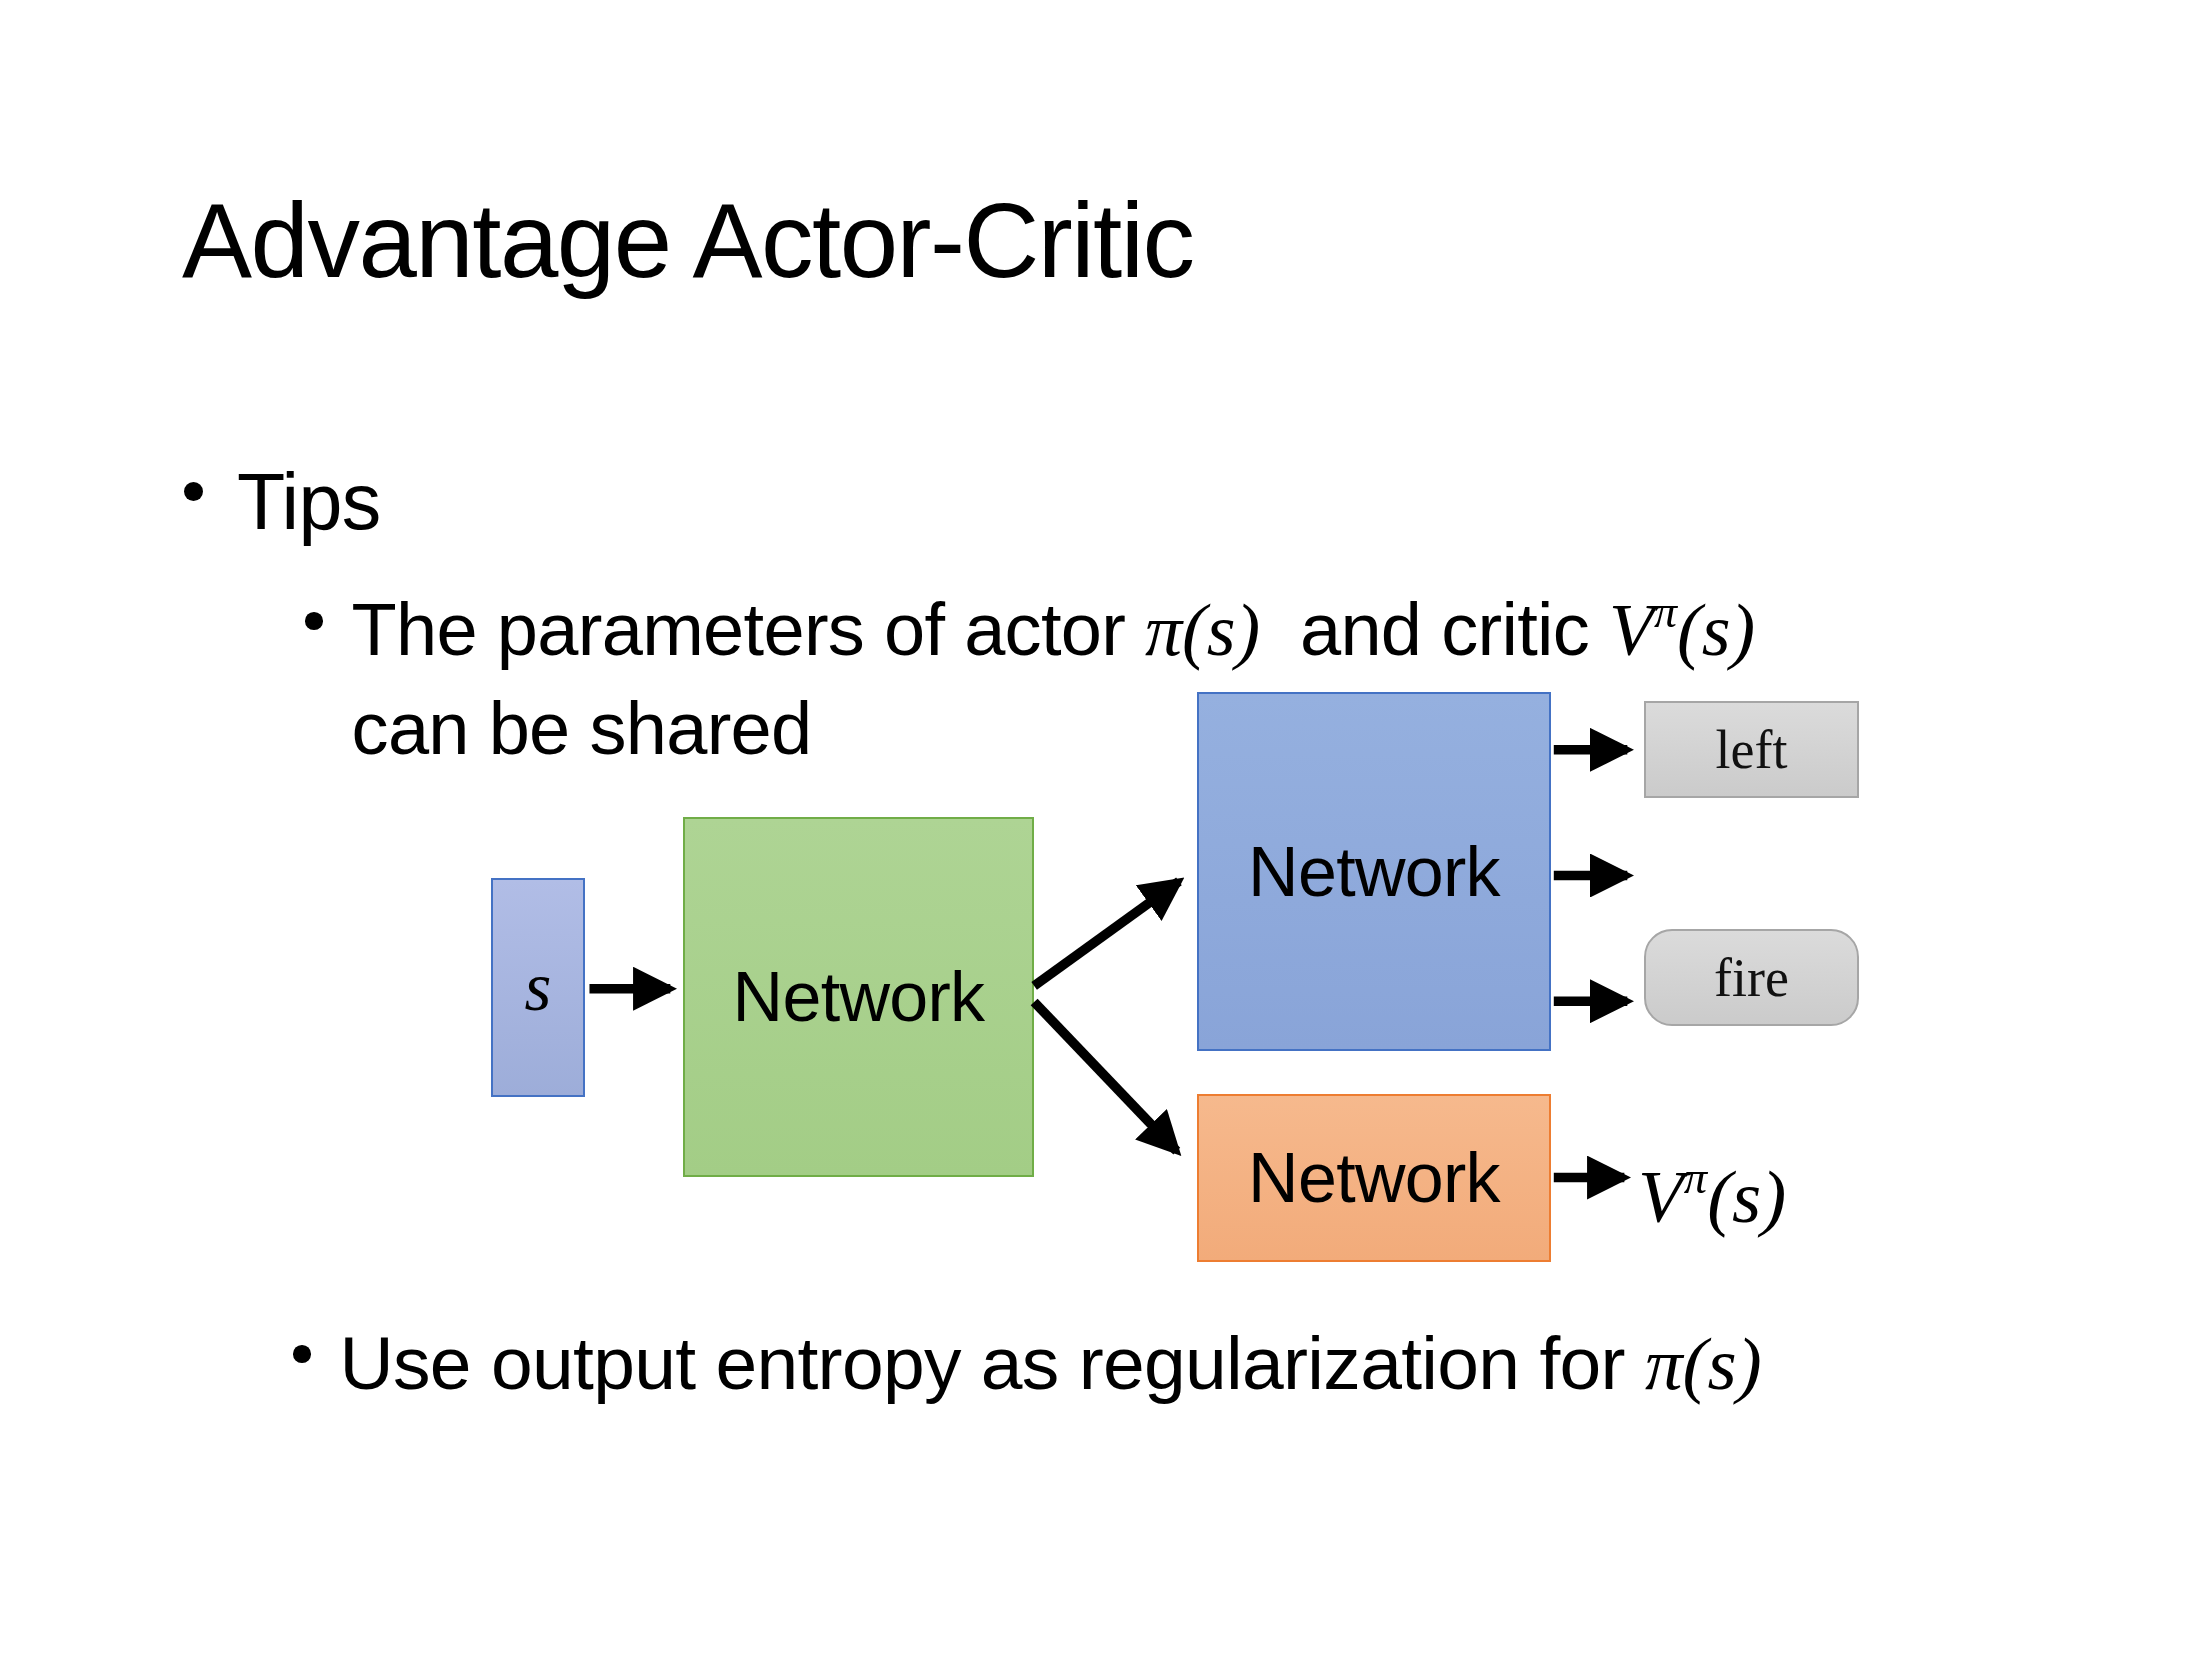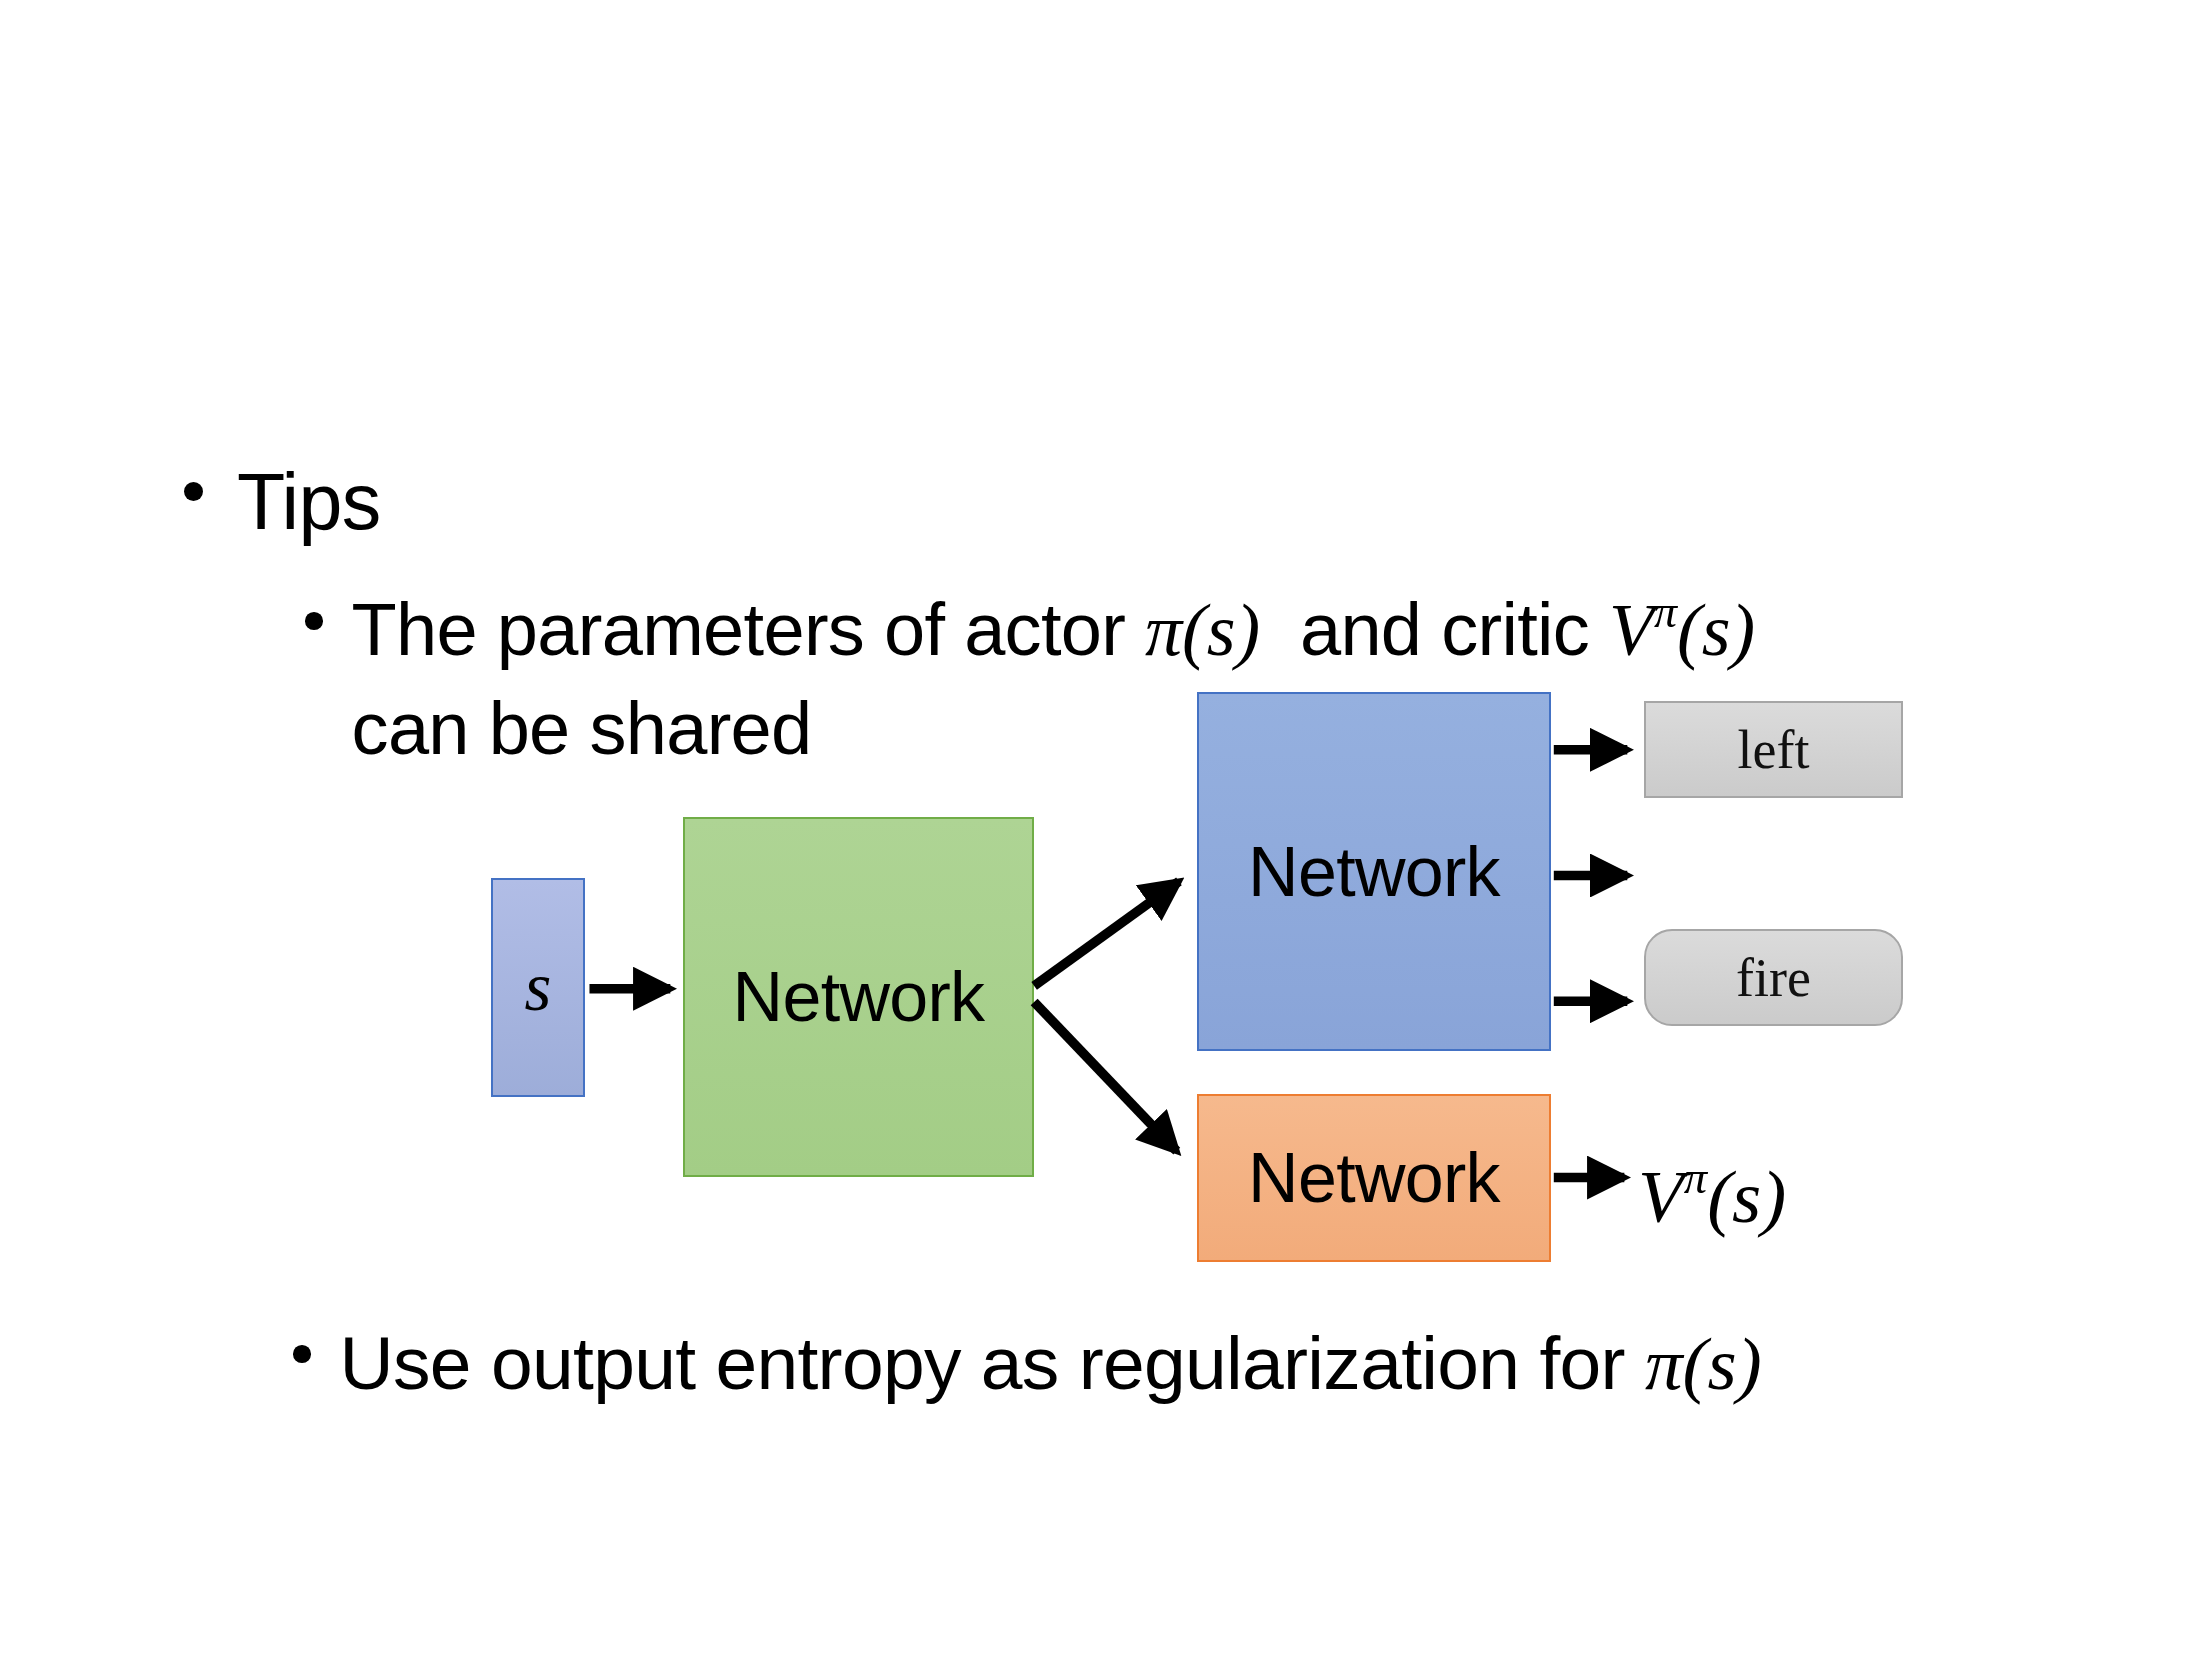--- a/index.html
+++ b/index.html
@@ -83,21 +83,21 @@
     left: 1197px; top: 692px; width: 354px; height: 359px;
     border: 2.9px solid #4472C4;
     background: linear-gradient(180deg, #95B0DF 0%, #89A4D8 100%);
   }
   .box-critic {
     left: 1197px; top: 1094px; width: 354px; height: 168px;
     border: 2.9px solid #ED7D31;
     background: linear-gradient(180deg, #F6B98D 0%, #F2AB7A 100%);
   }
   .box-action {
-    left: 1644px; width: 259px; height: 97px;
+    left: 1644px; width: 215px; height: 97px;
     border: 2.2px solid #A6A6A6;
     background: linear-gradient(180deg, #DBDBDB 0%, #CBCBCB 100%);
   }
   .box-action-left  { top: 701px; }
   .box-action-right { top: 827px; }
   .box-action-fire  { top: 929px; border-radius: 28px; }
   .net-label {
     font-size: 70px;
     letter-spacing: -0.7px;
     color: #000000;
@@ -125,20 +125,21 @@
     position: absolute;
     left: 0; top: 0;
     pointer-events: none;
   }
 </style>
 </head>
 <body>
 
 <div id="slide">
 
+  <div class="title">Advantage Actor-Critic</div>
 
   <div class="bullet-row lvl2 row-param">
     <span class="dot"></span>
     <span class="btext">
       <span><span>The parameters of actor </span><span class="math">π(s)</span><span>&nbsp; and critic </span><span class="math">V</span><span class="msup">π</span><span class="math">(s)</span></span>
       <br>
       <span>can be shared</span>
     </span>
   </div>
 

